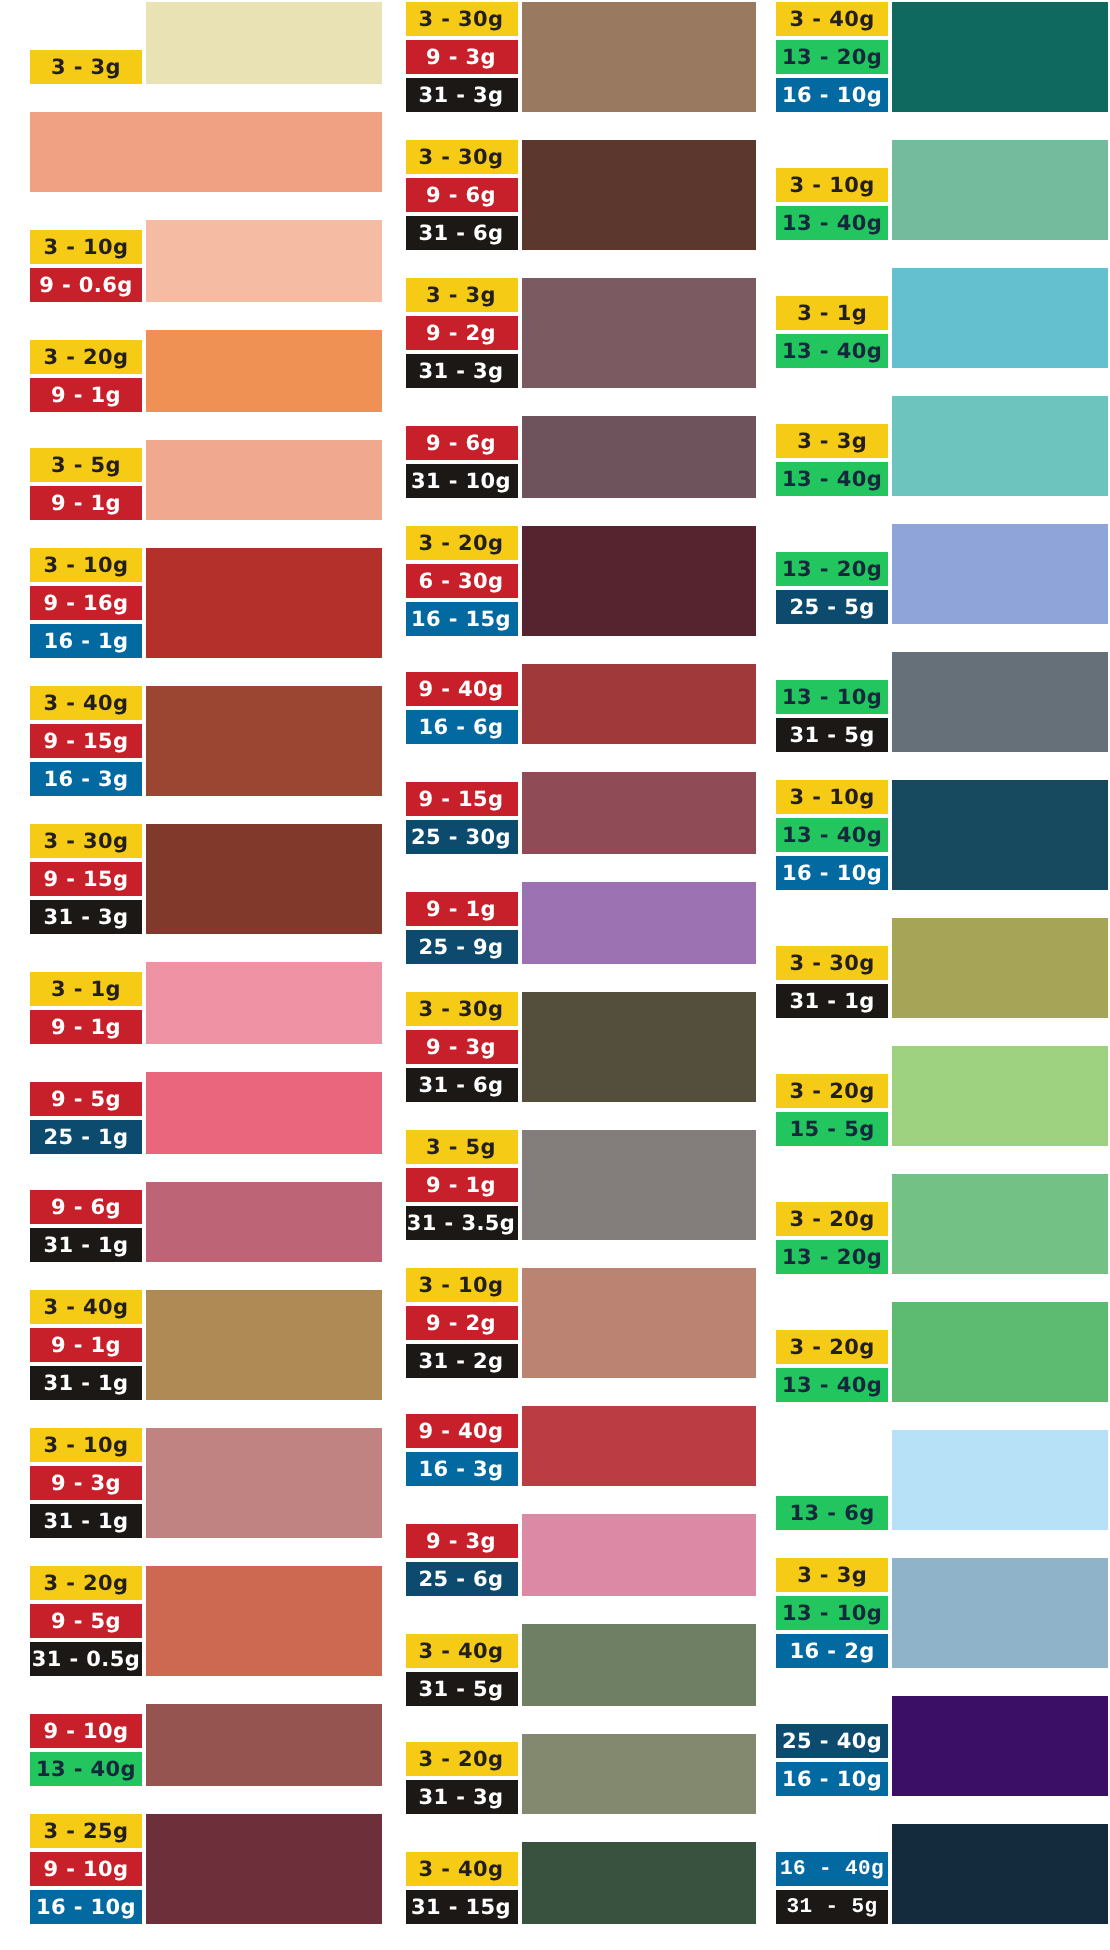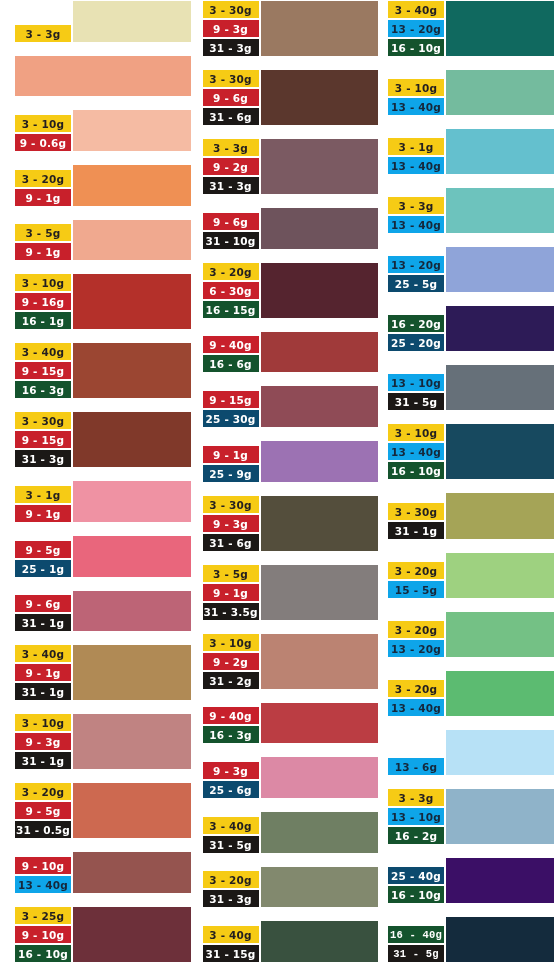--- a/index.html
+++ b/index.html
@@ -51,23 +51,23 @@
     font-size: 10.5px;
     font-weight: bold;
     letter-spacing: 0.2px;
     border: 1.4px solid #ffffff;
     box-sizing: border-box;
     white-space: nowrap;
     overflow: hidden;
   }
   .tag.t-3  { background: #f6cb15; color: #231f20; }
   .tag.t-9  { background: #c8202b; color: #ffffff; }
-  .tag.t-16 { background: #14532d; color: #ffffff; }
+  .tag.t-16 { background: #0369a1; color: #ffffff; }
   .tag.t-31 { background: #1b1816; color: #ffffff; }
-  .tag.t-13 { background: #0ea5e9; color: #15283c; }
+  .tag.t-13 { background: #22c55e; color: #15283c; }
   .tag.t-25 { background: #0c4a6e; color: #ffffff; }
 
   .swatch {
     flex: 1 1 auto;
     min-width: 0;
     border: 1px solid #ffffff;
     box-sizing: border-box;
   }
 </style>
 </head>
@@ -343,27 +343,20 @@
       </div>
       <div class="recipe-row" style="height: 58px;">
         <div class="tag-stack">
           <div class="tag t-13">13 - 20g</div>
           <div class="tag t-25">25 - 5g</div>
         </div>
         <div class="swatch" style="background: rgb(143, 164, 217);"></div>
       </div>
       <div class="recipe-row" style="height: 58px;">
         <div class="tag-stack">
-          <div class="tag t-16">16 - 20g</div>
-          <div class="tag t-25">25 - 20g</div>
-        </div>
-        <div class="swatch" style="background: rgb(45, 27, 87);"></div>
-      </div>
-      <div class="recipe-row" style="height: 58px;">
-        <div class="tag-stack">
           <div class="tag t-13">13 - 10g</div>
           <div class="tag t-31">31 - 5g</div>
         </div>
         <div class="swatch" style="background: rgb(102, 112, 121);"></div>
       </div>
       <div class="recipe-row" style="height: 58px;">
         <div class="tag-stack">
           <div class="tag t-3">3 - 10g</div>
           <div class="tag t-13">13 - 40g</div>
           <div class="tag t-16">16 - 10g</div>

